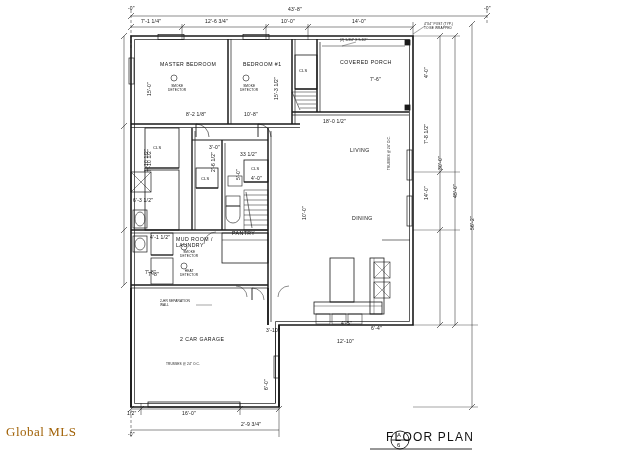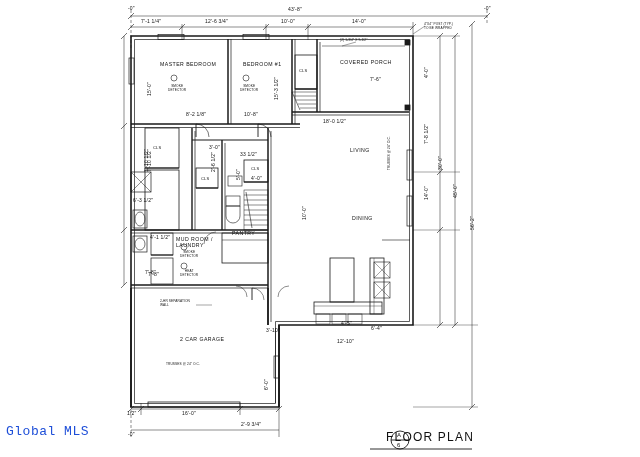--- a/index.html
+++ b/index.html
@@ -42,22 +42,22 @@
   .micro {
     font-size: 3.2px;
     letter-spacing: 0.1px;
   }
   .rot90 { transform: rotate(-90deg); transform-origin: 0 0; }
   .watermark {
     position: absolute;
     left: 6px;
     top: 424px;
     font-size: 13px;
-    color: #1d4ed8;
-    font-family: Liberation Mono, monospace;
+    color: #a16207;
+    font-family: Liberation Serif, serif;
     letter-spacing: 0.5px;
   }
   .titleblock {
     position: absolute;
     left: 386px;
     top: 430px;
     font-size: 12px;
     letter-spacing: 1.2px;
     color: #111;
   }

